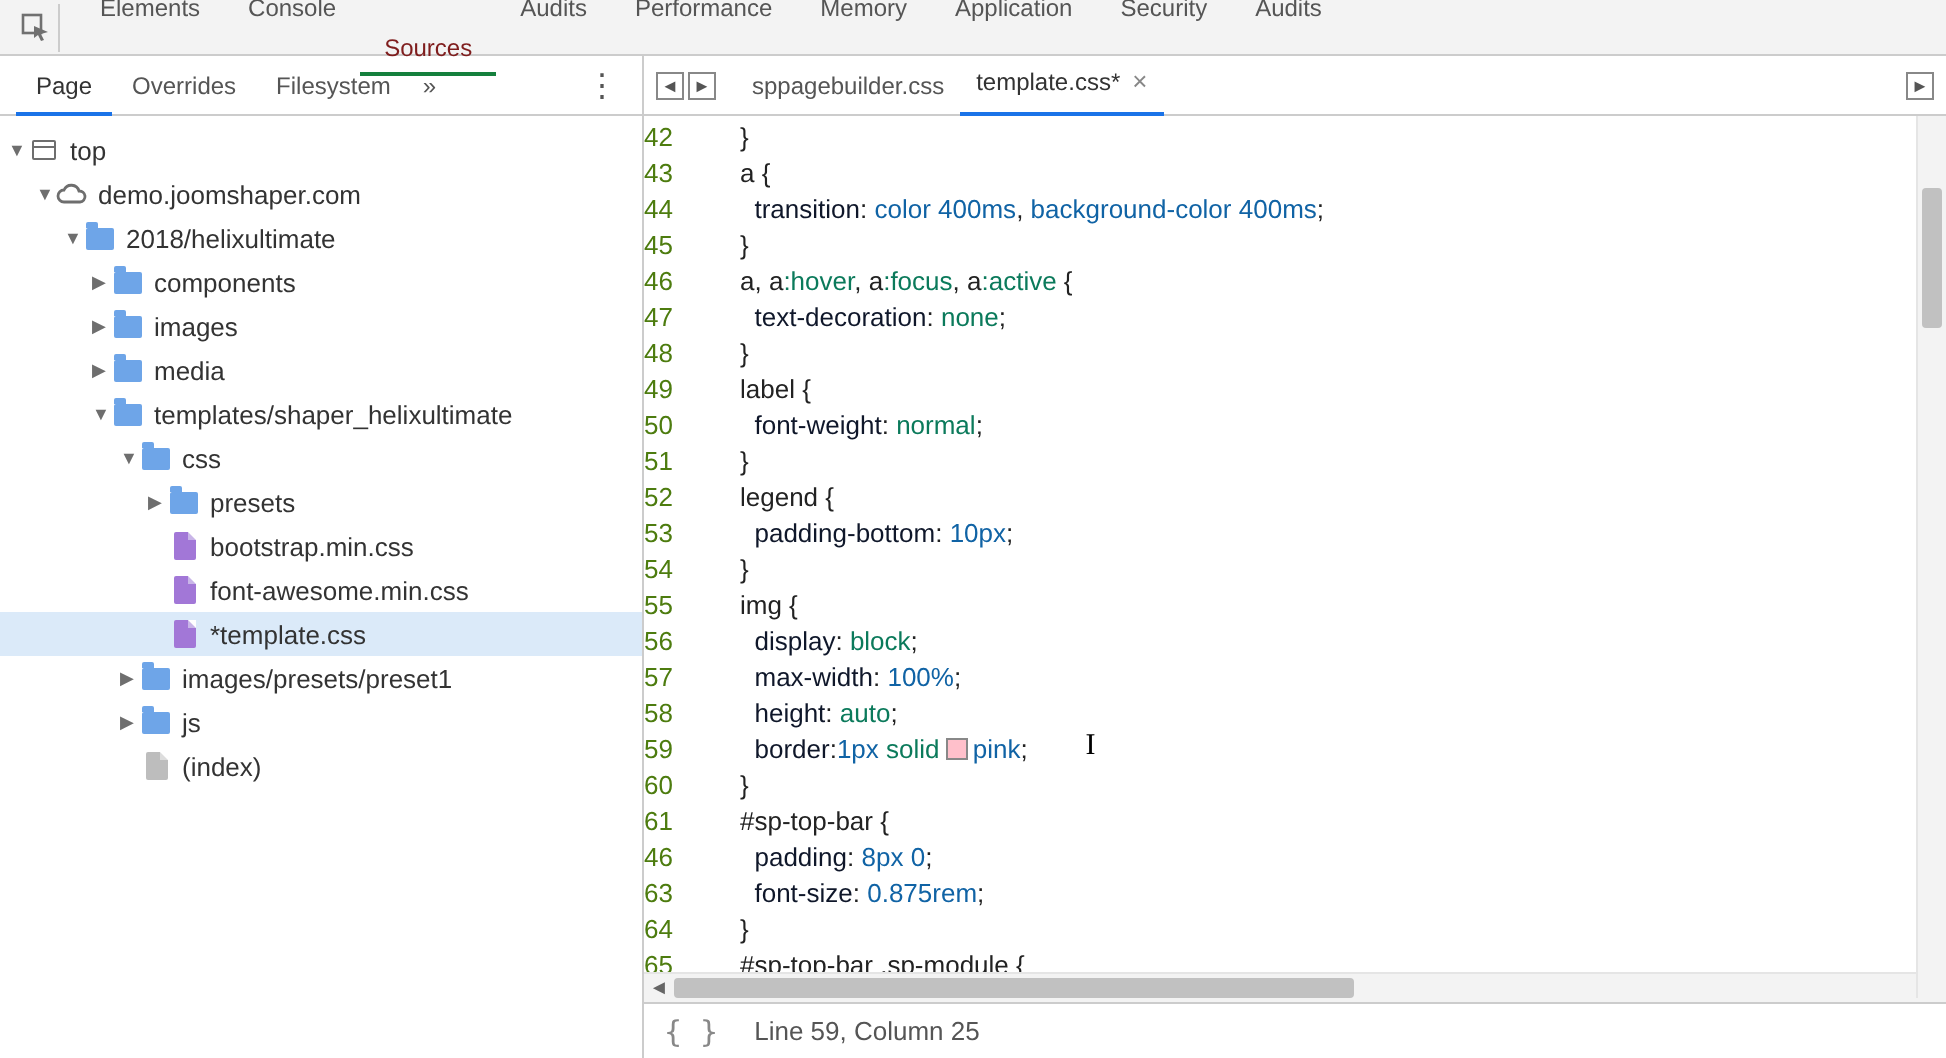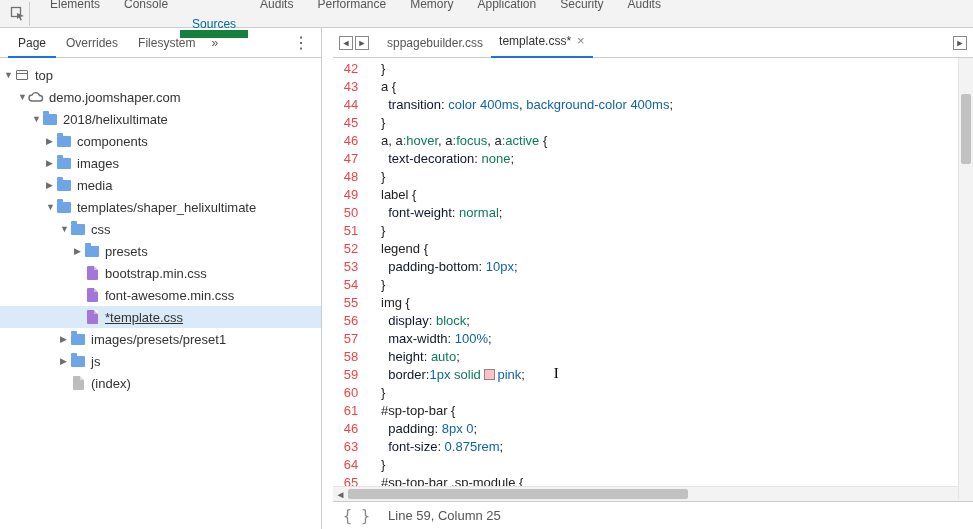--- a/index.html
+++ b/index.html
@@ -1,30 +1,30 @@
 <!DOCTYPE html>
 <html><head>
 <meta charset="utf-8">
 <style>
 * { margin: 0; padding: 0; box-sizing: border-box; font-family: "Segoe UI", Arial, sans-serif; }
 body { width: 973px; height: 529px; background: #fff; overflow: hidden; font-size: 12px; color: #333; }
 .main-tabs { height: 28px; border-bottom: 1px solid #ccc; display: flex; align-items: center; background: #f3f3f3; padding: 0 6px; }
 .main-tabs .icon-inspect { width: 24px; height: 24px; display: flex; align-items: center; justify-content: center; border-right: 1px solid #ccc; margin-right: 8px; }
 .main-tabs .tab { padding: 0 12px; height: 28px; line-height: 28px; color: #555; cursor: default; }
-.main-tabs .tab.active { color: #0369a1; border-bottom: 8px solid #15803d; margin-top: 20px; }
-.content { display: flex; height: 501px; gap: 11px; }
+.main-tabs .tab.active { color: #7f1d1d; border-bottom: 2px solid #15803d; margin-top: 20px; }
+.content { display: flex; height: 501px; }
 .left-panel { width: 322px; border-right: 1px solid #ccc; display: flex; flex-direction: column; }
 .sub-tabs { height: 30px; border-bottom: 1px solid #ccc; display: flex; align-items: center; padding: 0 8px; }
 .sub-tabs .tab { padding: 0 10px; height: 30px; line-height: 30px; color: #555; cursor: default; }
 .sub-tabs .tab.active { color: #333; border-bottom: 2px solid #1a73e8; }
 .sub-tabs .chev { margin-left: 6px; color: #555; }
 .sub-tabs .dots { margin-left: auto; color: #555; font-size: 16px; padding-right: 4px; }
 .tree { flex: 1; overflow: auto; padding: 6px 0; font-size: 13px; color: #333; }
 .tree-row { height: 22px; display: flex; align-items: center; padding-left: 4px; white-space: nowrap; cursor: default; }
-.tree-row.selected { background: #dbeaf9; text-decoration: underline; }
+.tree-row.selected { background: #dbeaf9; }
 .tree-arrow { width: 10px; display: inline-block; color: #6e6e6e; font-size: 9px; }
 .tree-icon { width: 16px; height: 16px; margin-right: 5px; display: inline-flex; align-items: center; justify-content: center; }
 .ico-window { border: 1.5px solid #6e6e6e; width: 12px; height: 10px; border-radius: 1px; position: relative; }
 .ico-window::before { content:''; position:absolute; top:2px; left:0; right:0; border-top:1.5px solid #6e6e6e; }
 .ico-cloud svg { display:block; }
 .ico-folder { width: 14px; height: 11px; background: #6ea5e8; border-radius: 1px; position: relative; }
 .ico-folder::before { content:''; position:absolute; top:-3px; left:0; width:6px; height:3px; background:#6ea5e8; border-radius:1px 1px 0 0; }
 .ico-file { width: 11px; height: 14px; background: #a277d7; border-radius: 1px; position: relative; }
 .ico-file::after { content:''; position:absolute; top:0; right:0; border-top:4px solid #fff; border-left:4px solid #c9b5e8; }
 .ico-doc { width: 11px; height: 14px; background: #bdbdbd; border-radius: 1px; position: relative; }
@@ -32,21 +32,21 @@
 .right-panel { flex: 1; display: flex; flex-direction: column; position: relative; }
 .editor-tabs { height: 30px; border-bottom: 1px solid #ccc; display: flex; align-items: center; padding: 0 6px; }
 .editor-tabs .nav-arrows { display:flex; align-items:center; gap:2px; margin-right:10px; color:#555; }
 .editor-tabs .nav-arrows span { border:1px solid #888; width:14px; height:14px; display:inline-flex; align-items:center; justify-content:center; font-size:9px; }
 .editor-tabs .etab { height: 30px; line-height: 30px; padding: 0 8px; color: #555; display:flex; align-items:flex-end; gap:6px; cursor:default; }
 .editor-tabs .etab.active { color: #333; border-bottom: 2px solid #1a73e8; }
 .editor-tabs .etab .close { color:#888; font-size:13px; }
 .editor-tabs .toggle-right { margin-left:auto; color:#555; }
 .editor-tabs .toggle-right span { border:1px solid #888; width:14px; height:14px; display:inline-flex; align-items:center; justify-content:center; font-size:9px; }
 .editor-area { flex: 1; display: flex; font-family: Consolas, "Courier New", monospace; font-size: 13px; overflow: hidden; position:relative; }
-.gutter { width: 44px; text-align: center; color: #ef4444; padding-right: 8px; background: #fff; padding-top:2px; }
+.gutter { width: 44px; text-align: left; color: #4d7c0f; padding-right: 8px; background: #fff; padding-top:2px; }
 .gutter div { height: 18px; line-height: 18px; }
 .code { flex: 1; padding-top:2px; white-space: pre; color: #222; position:relative; }
 .code-line { height: 18px; line-height: 18px; padding-left: 4px; }
 .tok-sel { color: #222; }
 .tok-prop { color: #0f172a; }
 .tok-val { color: #0b7a5b; }
 .tok-col { color: #1063a5; }
 .tok-num { color: #1063a5; }
 .tok-kw { color: #0b7a5b; }
 .pink-swatch { display:inline-block; width:11px; height:11px; background:#ffc0cb; border:1px solid #888; vertical-align:-1px; margin-right:2px; }

